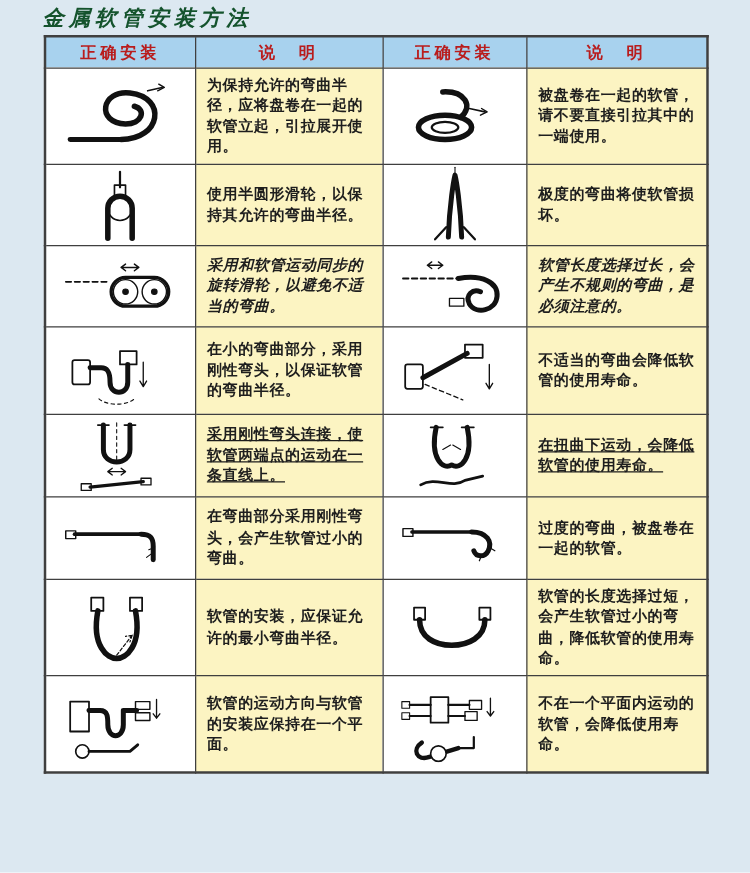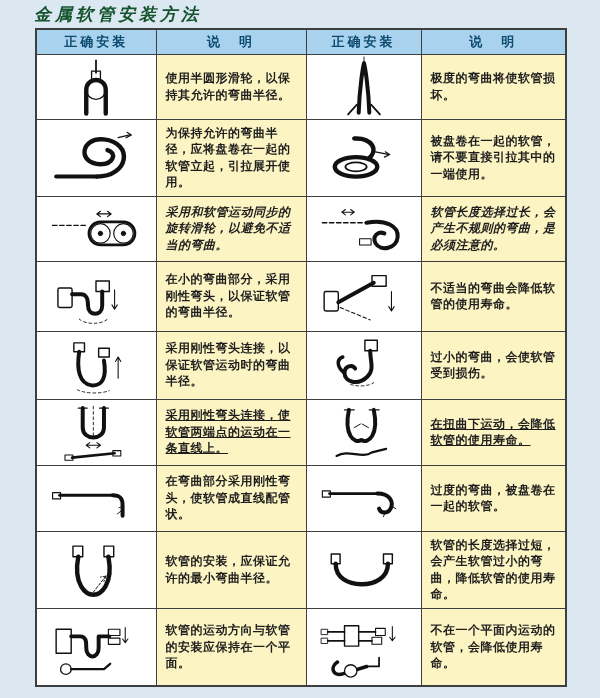--- a/index.html
+++ b/index.html
@@ -21,21 +21,21 @@
   }
   table.grid{
     position:absolute;left:35px;top:28px;width:530px;
     border-collapse:collapse;table-layout:fixed;background:#fff;
     border:2px solid var(--border);
   }
   col.c1{width:120px;} col.c2{width:150px;} col.c3{width:115px;} col.c4{width:145px;}
   th{
     background:var(--header-bg);border:1px solid var(--border);
     height:25px;font-size:13px;font-weight:bold;letter-spacing:3px;
-    color:#0c4a6e;padding:2px 0;
+    color:#b91c1c;padding:2px 0;
   }
   td{border:1px solid var(--border);padding:0;vertical-align:middle;}
   td.fig{background:#ffffff;text-align:center;}
   td.fig svg{display:block;margin:0 auto;}
   td.desc{
     background:var(--desc-bg);padding:5px 8px 5px 9px;
     font-size:12px;font-weight:bold;line-height:1.38;
     letter-spacing:0.5px;text-align:left;color:#1e1e1e;
   }
 </style>
@@ -53,60 +53,60 @@
       </colgroup>
     <thead>
         <tr id="hrow">
           <th>正确安装</th>
           <th>说　明</th>
           <th>正确安装</th>
           <th>说　明</th>
         </tr>
       </thead>
     <tbody id="tbody">
-        <tr style="height: 65px;">
-          <td class="fig">
-            <svg width="108" height="62" viewBox="0 0 110 70" fill="none" stroke="#111" stroke-linecap="round" stroke-linejoin="round">
-              <line x1="55" y1="5" x2="55" y2="19" stroke-width="2"></line>
-   <rect x="50" y="17" width="10" height="10" stroke-width="1.5"></rect>
-   <circle cx="55" cy="38" r="11" stroke-width="1.5"></circle>
-   <path d="M44,65 V38 A11,11 0 0 1 66,38 V65" stroke-width="5"></path>
-            </svg>
-          </td>
-          <td class="desc">使用半圆形滑轮，以保持其允许的弯曲半径。</td>
-          <td class="fig">
-            <svg width="100" height="62" viewBox="0 0 110 70" fill="none" stroke="#111" stroke-linecap="round" stroke-linejoin="round">
-              <line x1="55" y1="1" x2="55" y2="8" stroke-width="1"></line>
-   <path d="M49,64 C50,34 54,12 55,8 C56,12 60,34 61,64" stroke-width="4.5"></path>
-   <line x1="47" y1="55" x2="37" y2="66" stroke-width="2"></line>
-   <line x1="63" y1="55" x2="73" y2="66" stroke-width="2"></line>
-            </svg>
-          </td>
-          <td class="desc">极度的弯曲将使软管损坏。</td>
-        </tr>
         <tr style="height: 75px;">
           <td class="fig">
             <svg width="108" height="62" viewBox="0 0 110 70" fill="none" stroke="#111" stroke-linecap="round" stroke-linejoin="round">
               <path d="M10,56 H56" stroke-width="4.5"></path>
    <path d="M56,56 C92,56 98,18 64,14 C38,11 33,41 60,42 C75,42 79,29 68,26" stroke-width="5"></path>
    <path d="M80,12 l13,-3" stroke-width="1.5"></path>
               <path d="M90,6 l5,3 -6,3" stroke-width="1.3"></path>
             </svg>
           </td>
           <td class="desc">为保持允许的弯曲半径，应将盘卷在一起的软管立起，引拉展开使用。</td>
           <td class="fig">
             <svg width="100" height="62" viewBox="0 0 110 70" fill="none" stroke="#111" stroke-linecap="round" stroke-linejoin="round">
               <ellipse cx="46" cy="45" rx="24" ry="11" stroke-width="5"></ellipse>
    <ellipse cx="46" cy="45" rx="12" ry="5" stroke-width="2"></ellipse>
    <path d="M60,36 C72,26 64,12 44,13" stroke-width="5"></path>
    <path d="M68,28 l14,3" stroke-width="1.5"></path>
               <path d="M79,28 l5,3 -6,3" stroke-width="1.3"></path>
             </svg>
           </td>
           <td class="desc">被盘卷在一起的软管，请不要直接引拉其中的一端使用。</td>
+        </tr>
+        <tr style="height: 65px;">
+          <td class="fig">
+            <svg width="108" height="62" viewBox="0 0 110 70" fill="none" stroke="#111" stroke-linecap="round" stroke-linejoin="round">
+              <line x1="55" y1="5" x2="55" y2="19" stroke-width="2"></line>
+   <rect x="50" y="17" width="10" height="10" stroke-width="1.5"></rect>
+   <circle cx="55" cy="38" r="11" stroke-width="1.5"></circle>
+   <path d="M44,65 V38 A11,11 0 0 1 66,38 V65" stroke-width="5"></path>
+            </svg>
+          </td>
+          <td class="desc">使用半圆形滑轮，以保持其允许的弯曲半径。</td>
+          <td class="fig">
+            <svg width="100" height="62" viewBox="0 0 110 70" fill="none" stroke="#111" stroke-linecap="round" stroke-linejoin="round">
+              <line x1="55" y1="1" x2="55" y2="8" stroke-width="1"></line>
+   <path d="M49,64 C50,34 54,12 55,8 C56,12 60,34 61,64" stroke-width="4.5"></path>
+   <line x1="47" y1="55" x2="37" y2="66" stroke-width="2"></line>
+   <line x1="63" y1="55" x2="73" y2="66" stroke-width="2"></line>
+            </svg>
+          </td>
+          <td class="desc">极度的弯曲将使软管损坏。</td>
         </tr>
         <tr style="height: 65px; font-style: italic;">
           <td class="fig">
             <svg width="108" height="62" viewBox="0 0 110 70" fill="none" stroke="#111" stroke-linecap="round" stroke-linejoin="round">
               <line x1="6" y1="31" x2="45" y2="31" stroke-width="1.5" stroke-dasharray="5,3"></line>
    <path d="M56,18 h16 M56,18 l4,-3 m-4,3 l4,3 M72,18 l-4,-3 m4,3 l-4,3" stroke-width="1.3"></path>
    <path d="M60,27 h26 M60,53 h26 M60,27 a13,13 0 0 0 0,26 M86,53 a13,13 0 0 0 0,-26" stroke-width="3"></path>
    <circle cx="60" cy="40" r="11" stroke-width="1.3"></circle>
               <circle cx="86" cy="40" r="11" stroke-width="1.3"></circle>
    <circle cx="60" cy="40" r="2.5" fill="#111"></circle>
@@ -138,41 +138,20 @@
           <td class="fig">
             <svg width="98" height="62" viewBox="0 0 110 70" fill="none" stroke="#111" stroke-linecap="round" stroke-linejoin="round">
               <rect x="10" y="30" width="16" height="22" rx="2" stroke-width="1.6"></rect>
    <path d="M26,42 L66,20" stroke-width="4.5"></path>
    <rect x="64" y="12" width="16" height="12" stroke-width="1.6"></rect>
    <path d="M28,48 L62,62" stroke-width="1.2" stroke-dasharray="4,3"></path>
    <path d="M86,30 V52 M86,52 l-3,-5 m3,5 l3,-5" stroke-width="1.2"></path>
             </svg>
           </td>
           <td class="desc">不适当的弯曲会降低软管的使用寿命。</td>
-        </tr>
-        <tr style="height: 68px;">
-          <td class="fig">
-            <svg width="108" height="62" viewBox="0 0 110 70" fill="none" stroke="#111" stroke-linecap="round" stroke-linejoin="round">
-              <rect x="30" y="10" width="12" height="10" stroke-width="1.6"></rect>
-   <path d="M36,20 C33,40 36,56 50,58 C63,59 67,48 64,30" stroke-width="4.5"></path>
-   <rect x="58" y="16" width="12" height="10" stroke-width="1.6"></rect>
-   <path d="M80,50 V26 M80,26 l-3,5 m3,-5 l3,5" stroke-width="1.2"></path>
-   <path d="M34,63 a24,9 0 0 0 36,1" stroke-width="1" stroke-dasharray="3,3"></path>
-            </svg>
-          </td>
-          <td class="desc">采用刚性弯头连接，以保证软管运动时的弯曲半径。</td>
-          <td class="fig">
-            <svg width="98" height="62" viewBox="0 0 110 70" fill="none" stroke="#111" stroke-linecap="round" stroke-linejoin="round">
-              <rect x="56" y="7" width="14" height="12" stroke-width="1.6"></rect>
-   <path d="M62,19 C62,31 67,40 59,48 C48,59 33,54 33,44 C33,36 42,34 45,39" stroke-width="4.5"></path>
-   <path d="M33,44 C25,38 23,29 31,26" stroke-width="4"></path>
-   <path d="M40,57 a18,8 0 0 0 26,-2" stroke-width="1" stroke-dasharray="3,3"></path>
-            </svg>
-          </td>
-          <td class="desc">过小的弯曲，会使软管受到损伤。</td>
         </tr>
         <tr style="height: 66px; text-decoration: underline;">
           <td class="fig">
             <svg width="108" height="62" viewBox="0 0 110 70" fill="none" stroke="#111" stroke-linecap="round" stroke-linejoin="round">
               <line x1="35" y1="8" x2="45" y2="8" stroke-width="1.6"></line>
    <line x1="59" y1="8" x2="69" y2="8" stroke-width="1.6"></line>
    <path d="M40,8 V30 C40,45 64,45 64,30 V8" stroke-width="4.5"></path>
    <line x1="52" y1="6" x2="52" y2="40" stroke-width="1" stroke-dasharray="3,3"></line>
    <path d="M44,50 h16 M44,50 l4,-3 m-4,3 l4,3 M60,50 l-4,-3 m4,3 l-4,3" stroke-width="1.2"></path>
    <path d="M28,64 L76,59" stroke-width="3"></path>
@@ -194,21 +173,21 @@
         </tr>
         <tr style="height: 66px;">
           <td class="fig">
             <svg width="108" height="62" viewBox="0 0 110 70" fill="none" stroke="#111" stroke-linecap="round" stroke-linejoin="round">
               <rect x="6" y="29" width="9" height="7" stroke-width="1.3"></rect>
    <path d="M14,32 H74" stroke-width="3.4"></path>
    <path d="M74,32 C83,32 85,36 85,43 V55" stroke-width="4.5"></path>
    <path d="M83,50 l-4,3 M86,44 l-5,2" stroke-width="1"></path>
             </svg>
           </td>
-          <td class="desc">在弯曲部分采用刚性弯头，使软管成直线配管状。</td>
+          <td class="desc">在弯曲部分采用刚性弯头，会产生软管过小的弯曲。</td>
           <td class="fig">
             <svg width="98" height="62" viewBox="0 0 110 70" fill="none" stroke="#111" stroke-linecap="round" stroke-linejoin="round">
               <rect x="8" y="27" width="9" height="7" stroke-width="1.3"></rect>
    <path d="M16,30 H70" stroke-width="3"></path>
    <path d="M70,30 C84,30 89,39 85,47 C82,53 74,53 72,47" stroke-width="4.5"></path>
    <path d="M79,51 l-2,5 M86,44 l5,3" stroke-width="1.1"></path>
             </svg>
           </td>
           <td class="desc">过度的弯曲，被盘卷在一起的软管。</td>
         </tr>

